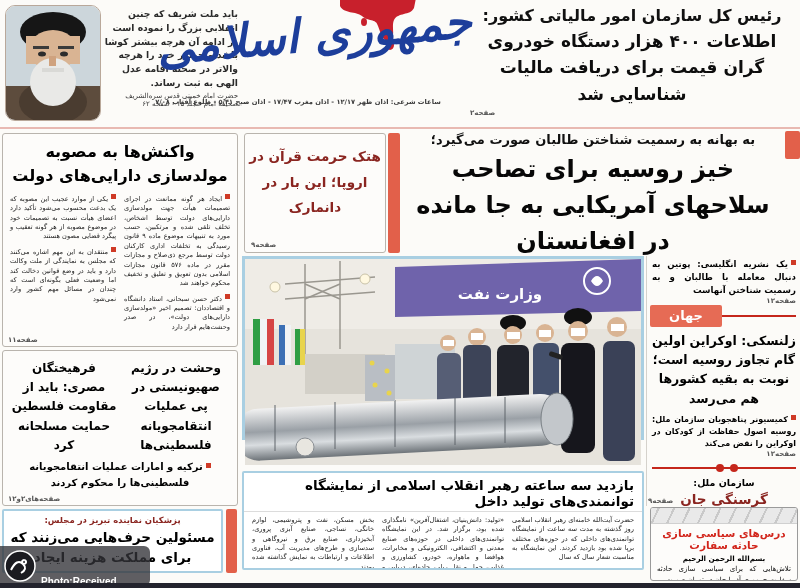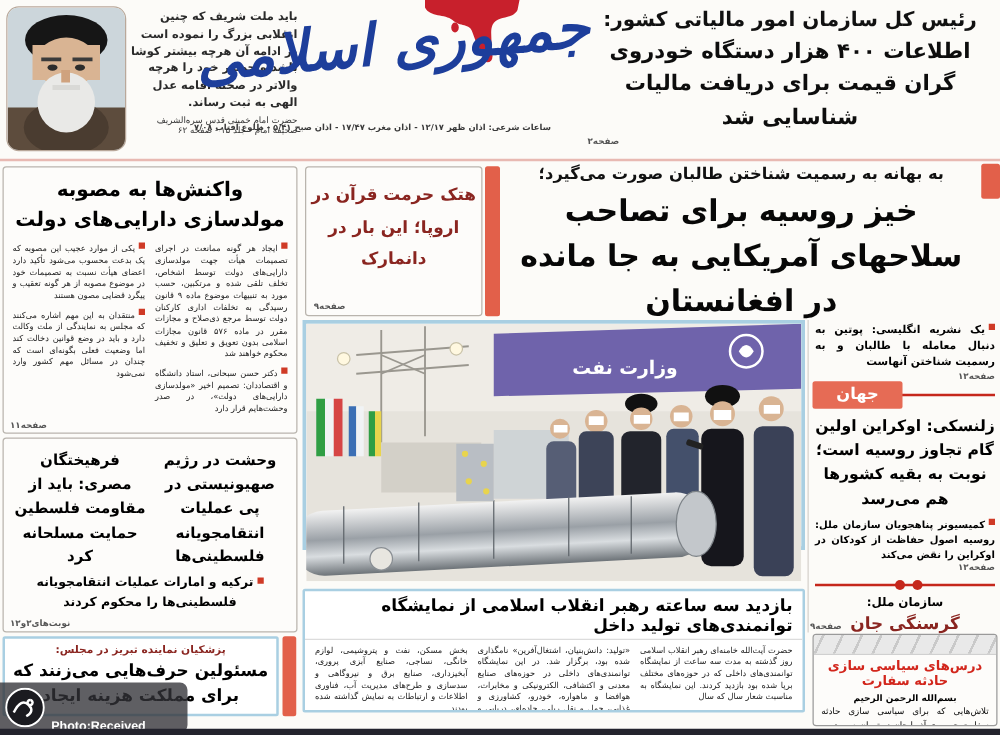--- a/index.html
+++ b/index.html
@@ -100,21 +100,21 @@
     </div>
     <p class="pageref abs" style="left:5px;bottom:2px;">صفحه۱۱</p>
   </div>
 
   <div class="abs panel" style="left:2px;top:350px;width:236px;height:156px;overflow:hidden;">
     <div style="display:flex;gap:6px;padding:8px 8px 0;">
       <h3 style="width:50%;font-size:12px;font-weight:900;text-align:center;line-height:1.6;">وحشت در رژیم صهیونیستی در پی عملیات انتقامجویانه فلسطینی‌ها</h3>
       <h3 style="width:50%;font-size:12px;font-weight:900;text-align:center;line-height:1.6;">فرهیختگان مصری: باید از مقاومت فلسطین حمایت مسلحانه کرد</h3>
     </div>
     <p style="font-size:10px;font-weight:900;text-align:center;line-height:1.6;padding:4px 10px 0;"><span class="bullet"></span><span>ترکیه و امارات عملیات انتقامجویانه فلسطینی‌ها را محکوم کردند</span></p>
-    <p class="pageref abs" style="left:5px;bottom:2px;">نوبت‌های۲و۱۲</p>
+    <p class="pageref abs" style="left:5px;bottom:2px;">صفحه‌های۲و۱۲</p>
   </div>
 
   <div class="abs accentbar" style="left:226px;top:509px;width:11px;height:64px;border-radius:2px;"></div>
   <div class="abs bluebox" style="left:2px;top:509px;width:221px;height:64px;overflow:hidden;">
     <p class="maroon" style="font-size:8.5px;font-weight:bold;text-align:center;padding-top:4px;">پزشکیان نماینده تبریز در مجلس:</p>
     <h3 style="font-size:13.5px;font-weight:900;text-align:center;line-height:1.5;padding:2px 6px;">مسئولین حرف‌هایی می‌زنند که برای مملکت هزینه ایجاد می‌کنند</h3>
   </div>
 
   <div class="abs" style="left:242px;top:256px;width:402px;height:184px;border:3px solid #a9cfe2;background:#fff;box-sizing:border-box;">
     <svg width="396" height="206" viewBox="0 0 396 206" preserveAspectRatio="none">

